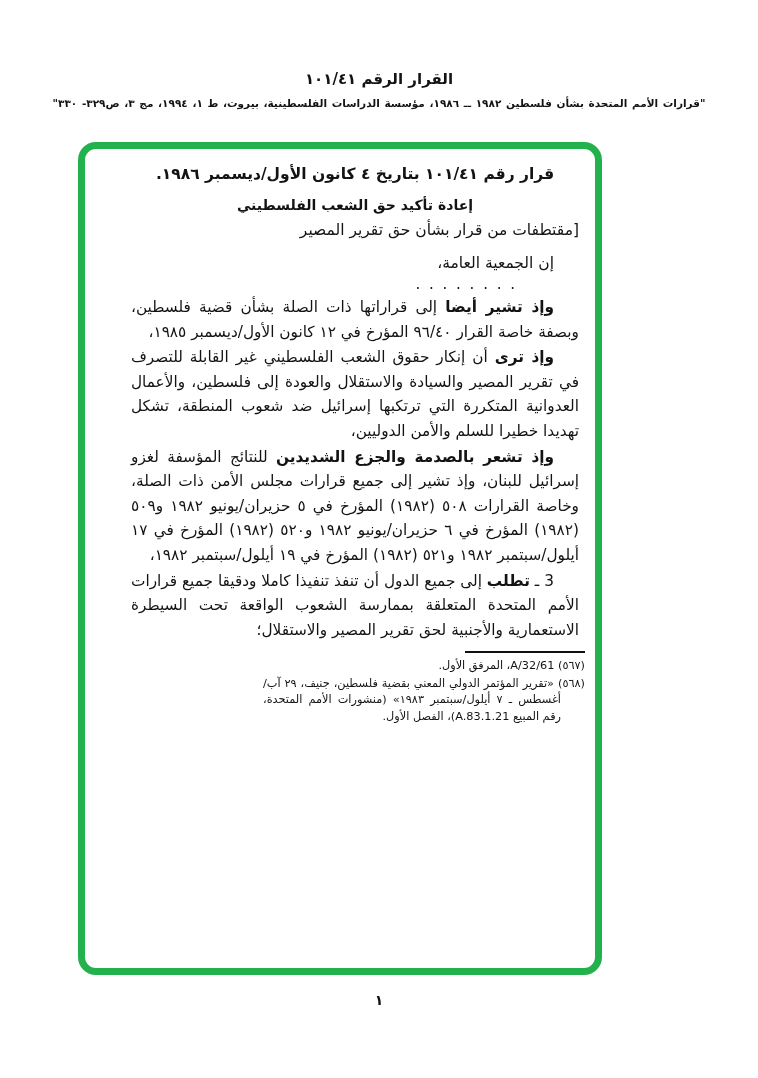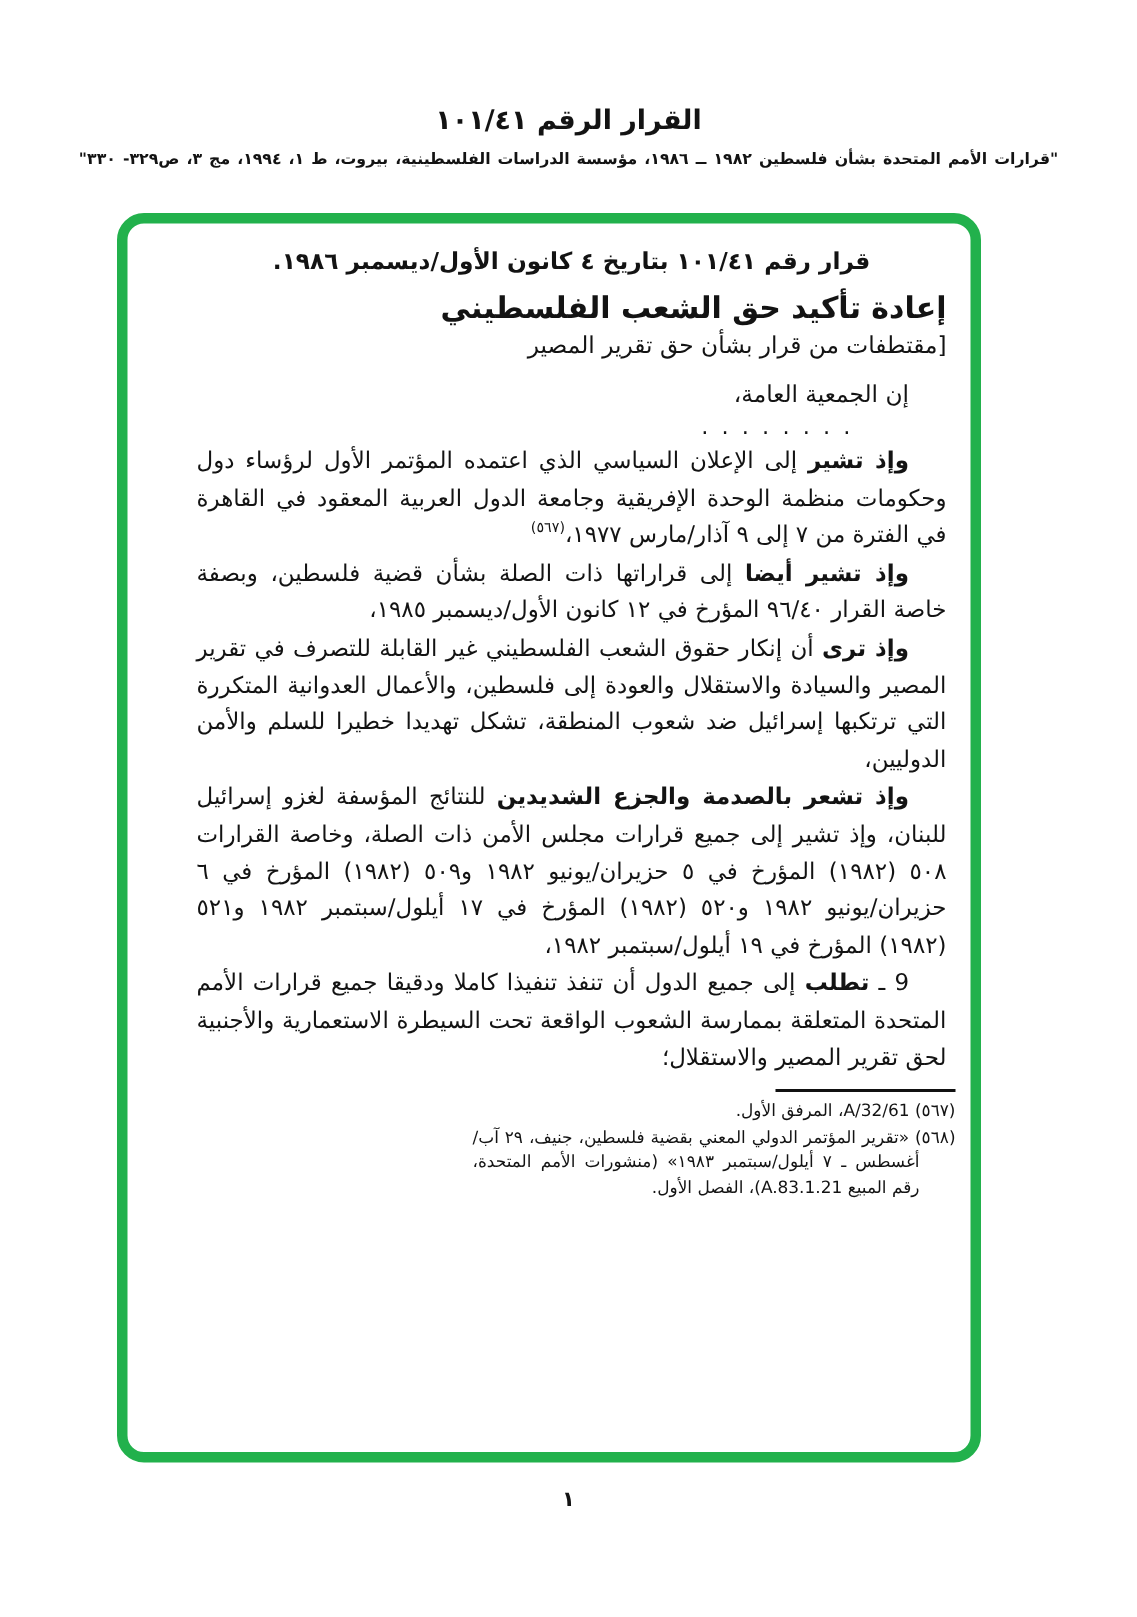--- a/index.html
+++ b/index.html
@@ -1,29 +1,29 @@
 <!DOCTYPE html>
 <html lang="ar"><head>
 <meta charset="utf-8">
 <style>
   html,body{margin:0;padding:0;}
   body{
     width:758px;height:1078px;background:#ffffff;position:relative;
     font-family:"DejaVu Sans",sans-serif;color:#131313;overflow:hidden;
   }
   .doc-header{position:absolute;top:70px;left:0;width:758px;text-align:center;direction:rtl;}
-  .doc-title{font-size:18px;font-weight:bold;letter-spacing:0;}
+  .doc-title{font-size:15px;font-weight:bold;letter-spacing:0;}
   .doc-source{font-size:10.5px;font-weight:bold;margin-top:9px;padding:0 52px;word-spacing:1px;}
   .green-box{
-    position:absolute;left:78px;top:142px;width:576px;height:833px;box-sizing:border-box;
+    position:absolute;left:78px;top:142px;width:524px;height:833px;box-sizing:border-box;
     border:7px solid #22b14c;border-radius:18px;
     padding:12px 16px 0 46px;direction:rtl;
   }
   .box-heading{font-size:15.5px;font-weight:bold;text-align:center;margin:2px 0 8px 0;line-height:22px;}
-  .box-title{font-size:20px;font-weight:bold;text-align:right;line-height:25px;}
+  .box-title{font-size:14px;font-weight:bold;text-align:center;line-height:25px;}
   .box-subtitle{font-size:15.5px;text-align:right;line-height:25px;}
   .assembly-line{font-size:15.5px;font-weight:normal;text-indent:25px;margin-top:9px;line-height:22px;}
   .dots-row{font-size:15px;text-align:right;padding-left:0;padding-right:62px;line-height:20px;letter-spacing:2px;}
   p.body-par{font-size:15.3px;line-height:24.6px;text-align:justify;text-indent:25px;margin:1px 0 0 0;}
   p.body-par sup{font-size:9.5px;line-height:0;}
   .footnote-sep{width:120px;border:0;border-top:2px solid #111;margin:9px -6px 5px auto;}
   .footnotes{width:322px;margin-right:-6px;margin-left:auto;font-size:11.3px;line-height:16.5px;text-align:justify;}
   .footnote{padding-right:24px;text-indent:-24px;margin:0 0 1px 0;}
   .page-number{position:absolute;top:992px;left:0;width:758px;text-align:center;font-size:14px;font-weight:bold;}
 </style>
@@ -39,30 +39,29 @@
   <div class="box-heading">قرار رقم ١٠١/٤١ بتاريخ ٤ كانون الأول/ديسمبر ١٩٨٦.</div>
 
   <div class="box-title">إعادة تأكيد حق الشعب الفلسطيني</div>
 
   <div class="box-subtitle">[مقتطفات من قرار بشأن حق تقرير المصير</div>
 
   <div class="assembly-line">إن الجمعية العامة،</div>
 
   <div class="dots-row">. . . . . . . .</div>
 
-  <p class="body-par"><b>وإذ تشير</b><span> إلى الإعلان السياسي الذي اعتمده المؤتمر الأول لرؤساء دول وحكومات منظمة الوحدة الإفريقية وجامعة الدول العربية المعقود في القاهرة في الفترة من ٧ إلى ٩ آذار/مارس ١٩٧٧،</span><sup>(٥٦٧)</sup></p>
 
   <p class="body-par"><b>وإذ تشير أيضا</b><span> إلى قراراتها ذات الصلة بشأن قضية فلسطين، وبصفة خاصة القرار ٩٦/٤٠ المؤرخ في ١٢ كانون الأول/ديسمبر ١٩٨٥،</span></p>
 
 
   <p class="body-par"><b>وإذ ترى</b><span> أن إنكار حقوق الشعب الفلسطيني غير القابلة للتصرف في تقرير المصير والسيادة والاستقلال والعودة إلى فلسطين، والأعمال العدوانية المتكررة التي ترتكبها إسرائيل ضد شعوب المنطقة، تشكل تهديدا خطيرا للسلم والأمن الدوليين،</span></p>
 
   <p class="body-par"><b>وإذ تشعر بالصدمة والجزع الشديدين</b><span> للنتائج المؤسفة لغزو إسرائيل للبنان، وإذ تشير إلى جميع قرارات مجلس الأمن ذات الصلة، وخاصة القرارات ٥٠٨ (١٩٨٢) المؤرخ في ٥ حزيران/يونيو ١٩٨٢ و٥٠٩ (١٩٨٢) المؤرخ في ٦ حزيران/يونيو ١٩٨٢ و٥٢٠ (١٩٨٢) المؤرخ في ١٧ أيلول/سبتمبر ١٩٨٢ و٥٢١ (١٩٨٢) المؤرخ في ١٩ أيلول/سبتمبر ١٩٨٢،</span></p>
 
-  <p class="body-par"><span>9 ـ </span><b>تطلب</b><span> إلى جميع الدول أن تنفذ تنفيذا كاملا ودقيقا جميع قرارات الأمم المتحدة المتعلقة بممارسة الشعوب الواقعة تحت السيطرة الاستعمارية والأجنبية لحق تقرير المصير والاستقلال؛</span></p>
+  <p class="body-par"><span>3 ـ </span><b>تطلب</b><span> إلى جميع الدول أن تنفذ تنفيذا كاملا ودقيقا جميع قرارات الأمم المتحدة المتعلقة بممارسة الشعوب الواقعة تحت السيطرة الاستعمارية والأجنبية لحق تقرير المصير والاستقلال؛</span></p>
 
   <hr class="footnote-sep">
 
   <div class="footnotes">
     <div class="footnote"><span>(٥٦٧)</span><span> A/32/61، المرفق الأول.</span></div>
     <div class="footnote"><span>(٥٦٨)</span><span> «تقرير المؤتمر الدولي المعني بقضية فلسطين، جنيف، ٢٩ آب/أغسطس ـ ٧ أيلول/سبتمبر ١٩٨٣» (منشورات الأمم المتحدة، رقم المبيع A.83.1.21)، الفصل الأول.</span></div>
   </div>
 </section>
 
 <div class="page-number">١</div>

